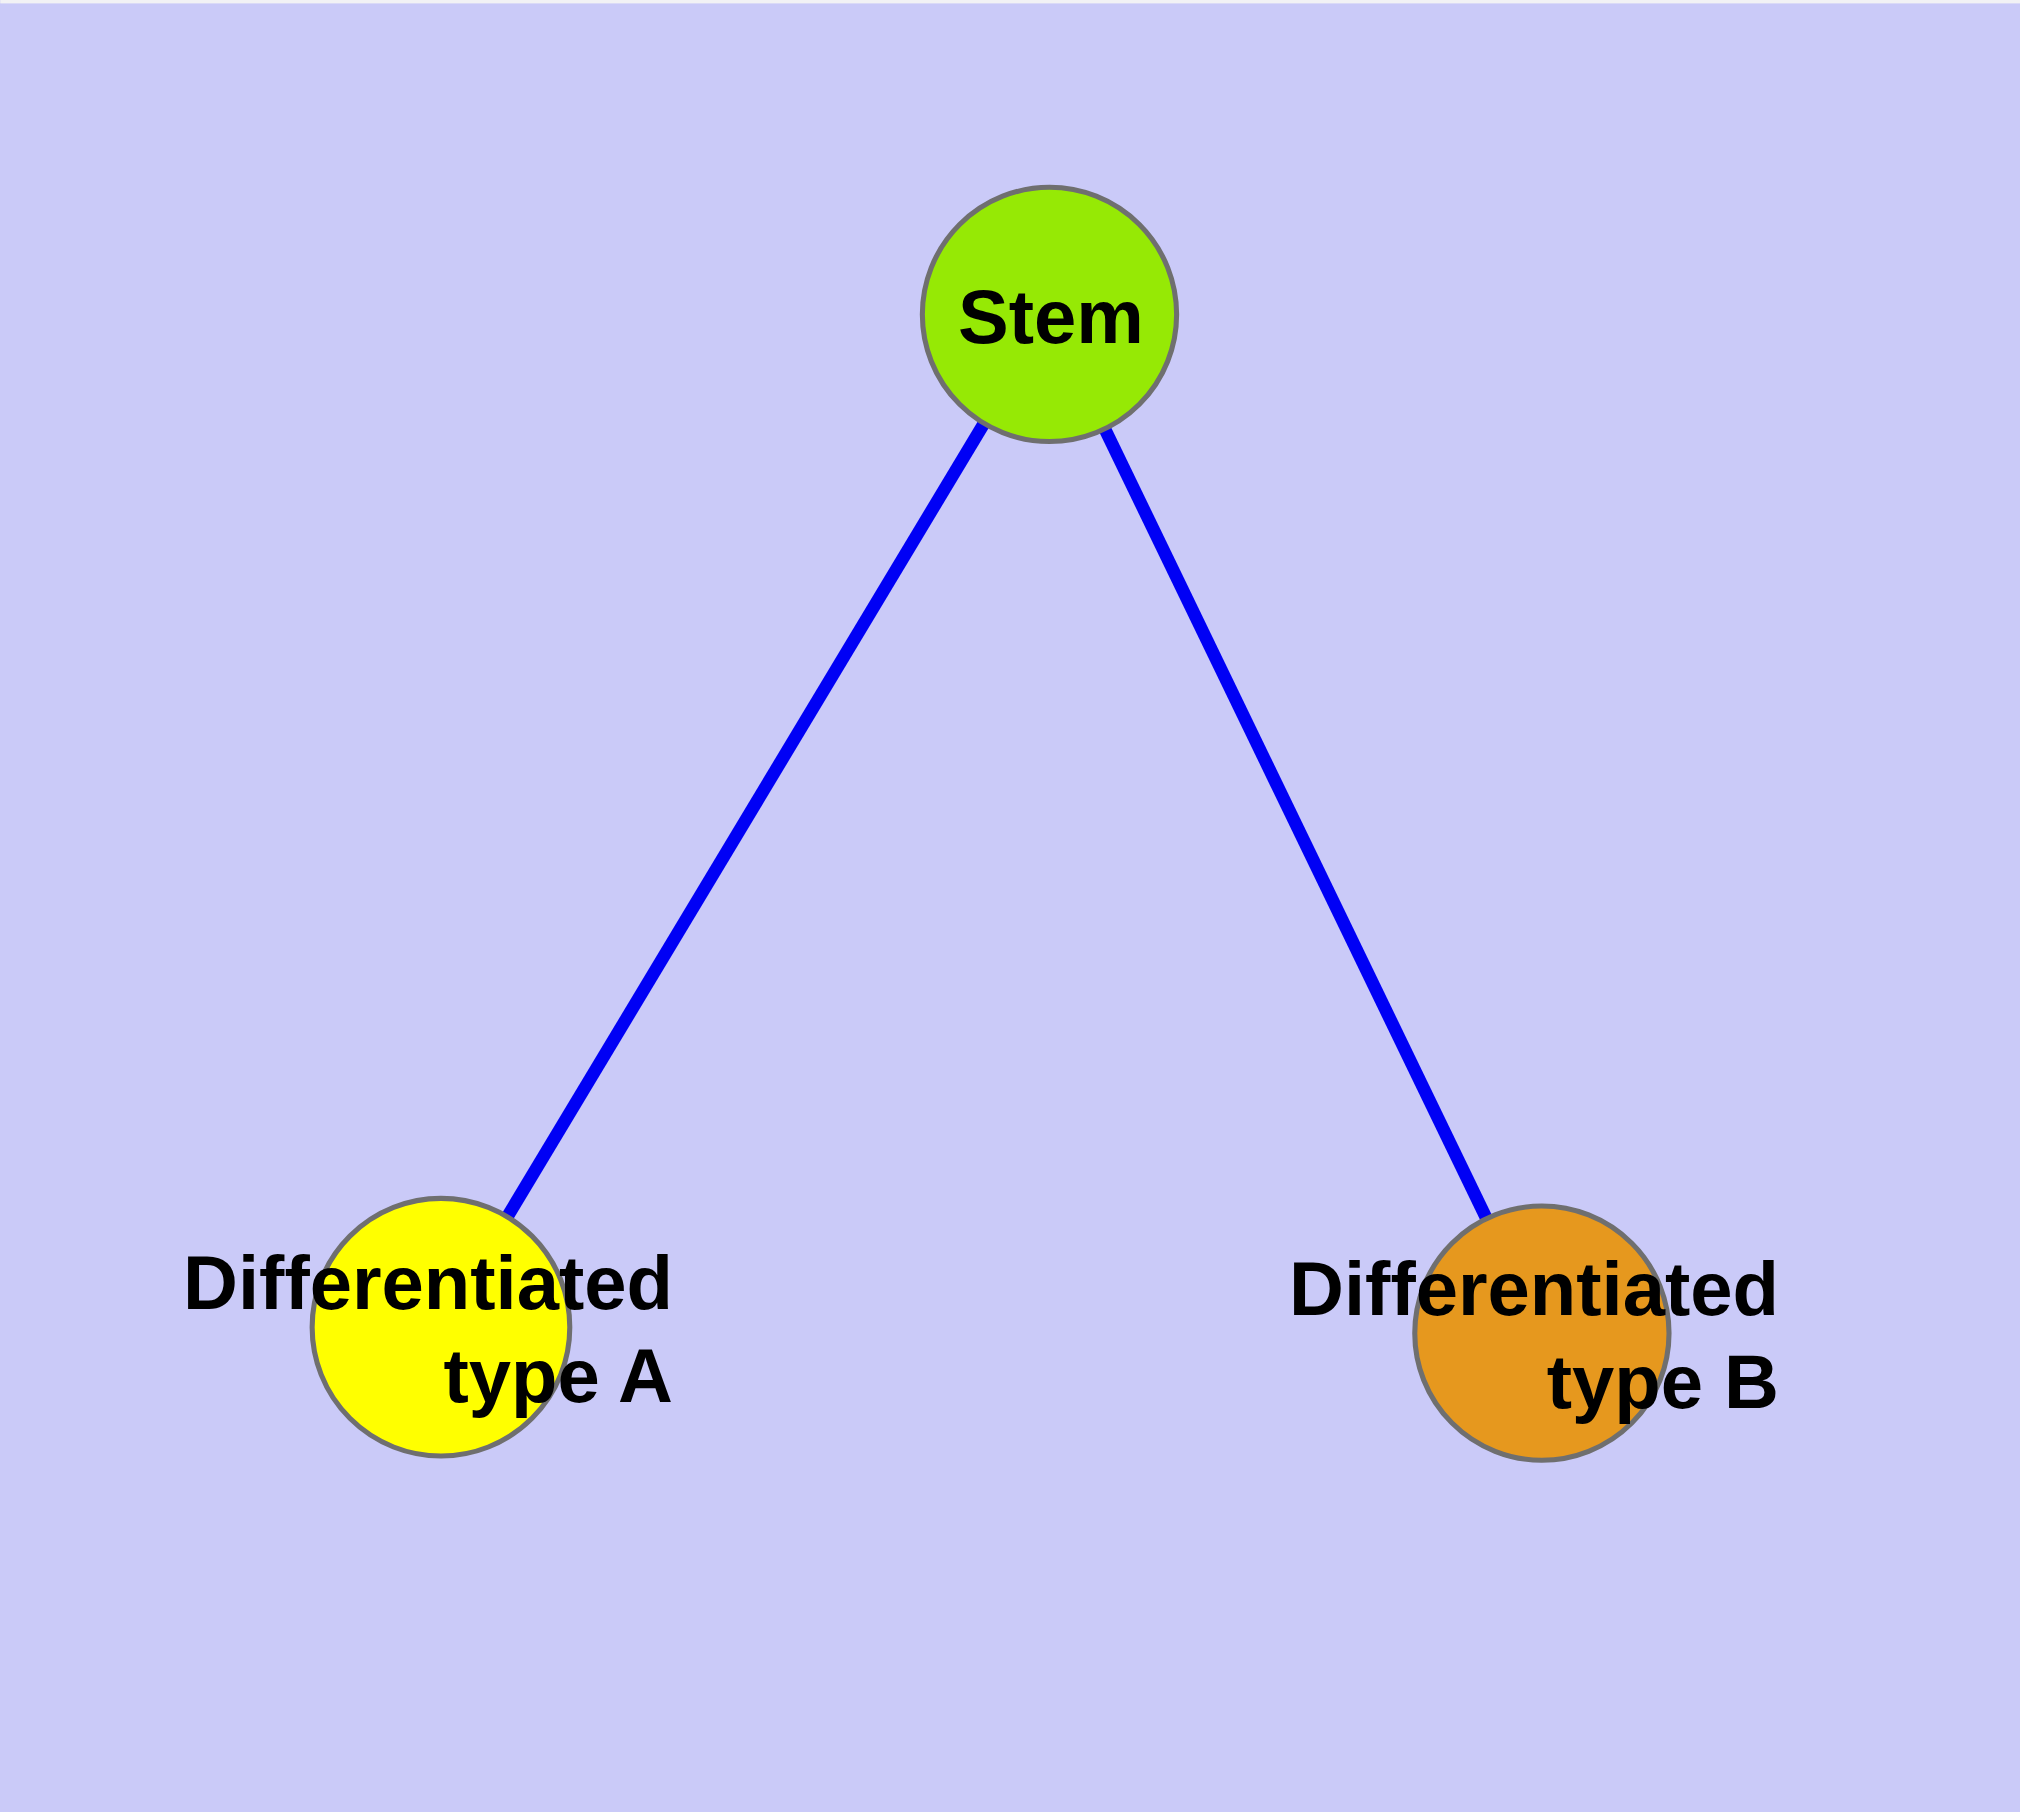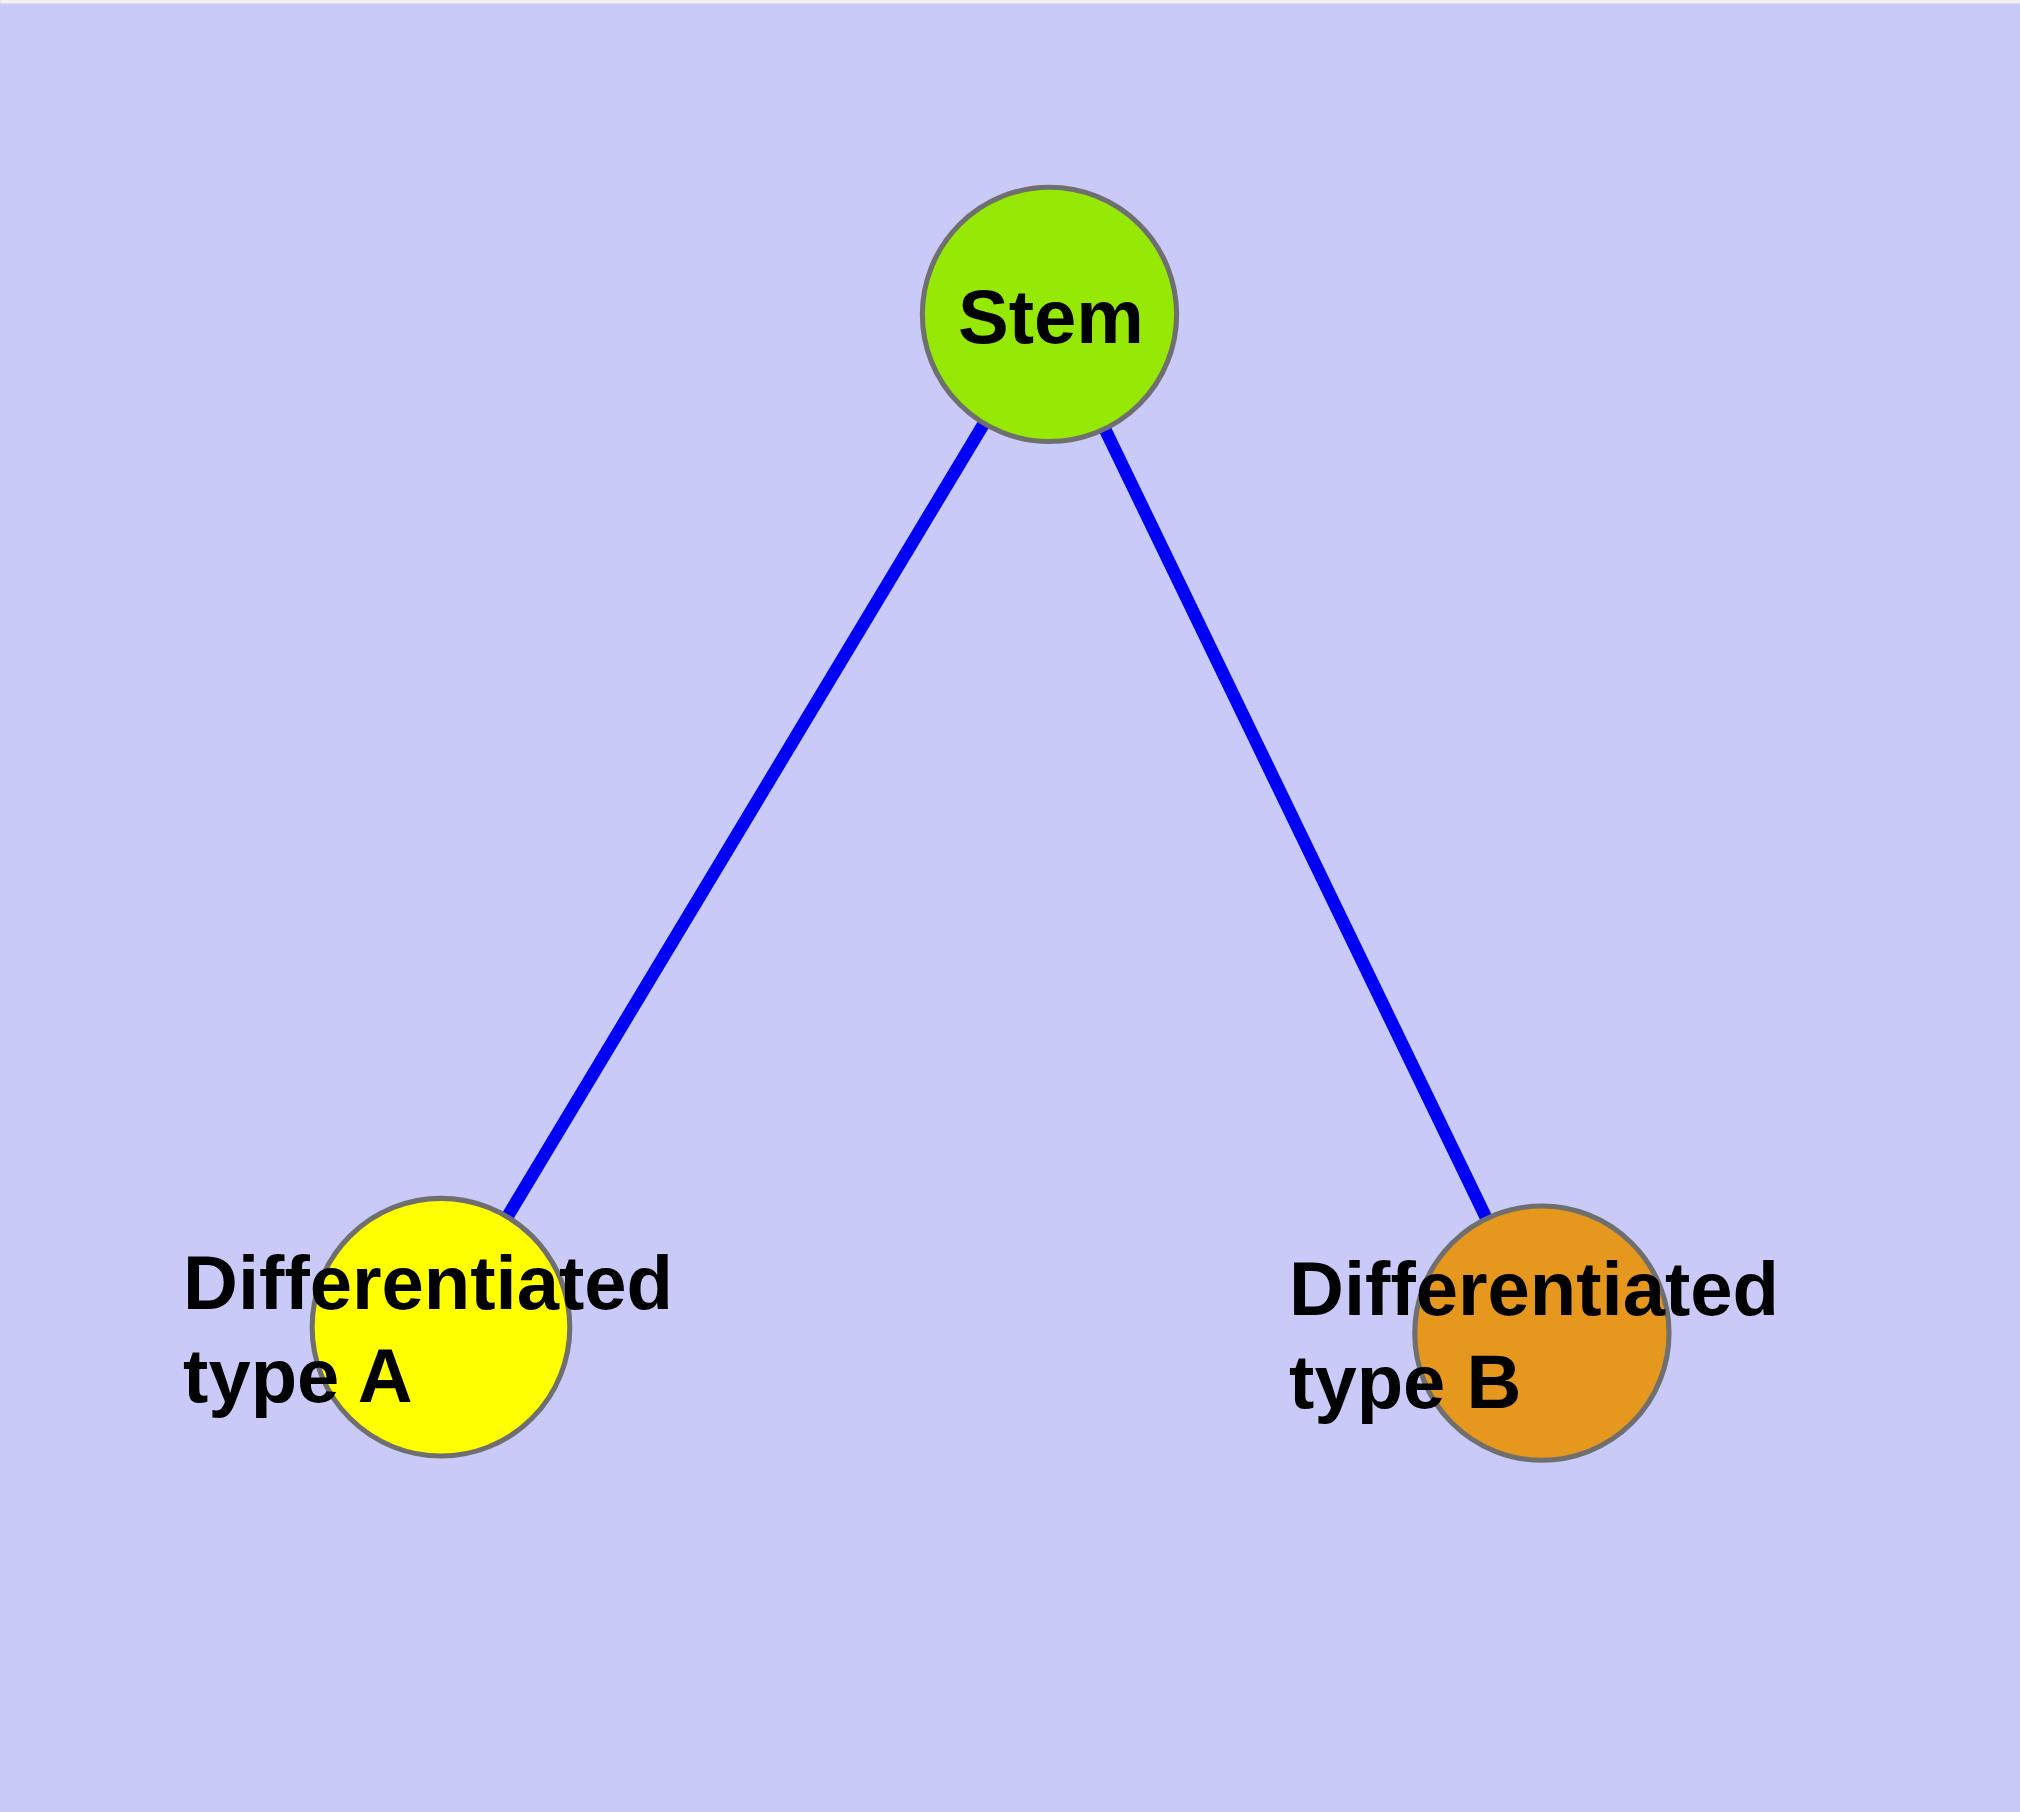--- a/index.html
+++ b/index.html
@@ -22,21 +22,21 @@
     height: 1812px;
     display: block;
   }
   .node-label {
     position: absolute;
     transform: translate(-50%, -50%);
     color: #000000;
     font-size: 76px;
     line-height: 93px;
     font-weight: bold;
-    text-align: left;
+    text-align: right;
     white-space: pre-line;
     pointer-events: none;
   }
   .label-stem   { left: 1051px; top: 316px; }
   .label-type-a { left: 428px;  top: 1329px; }
   .label-type-b { left: 1534px; top: 1335px; }
 </style>
 </head>
 <body>
 

